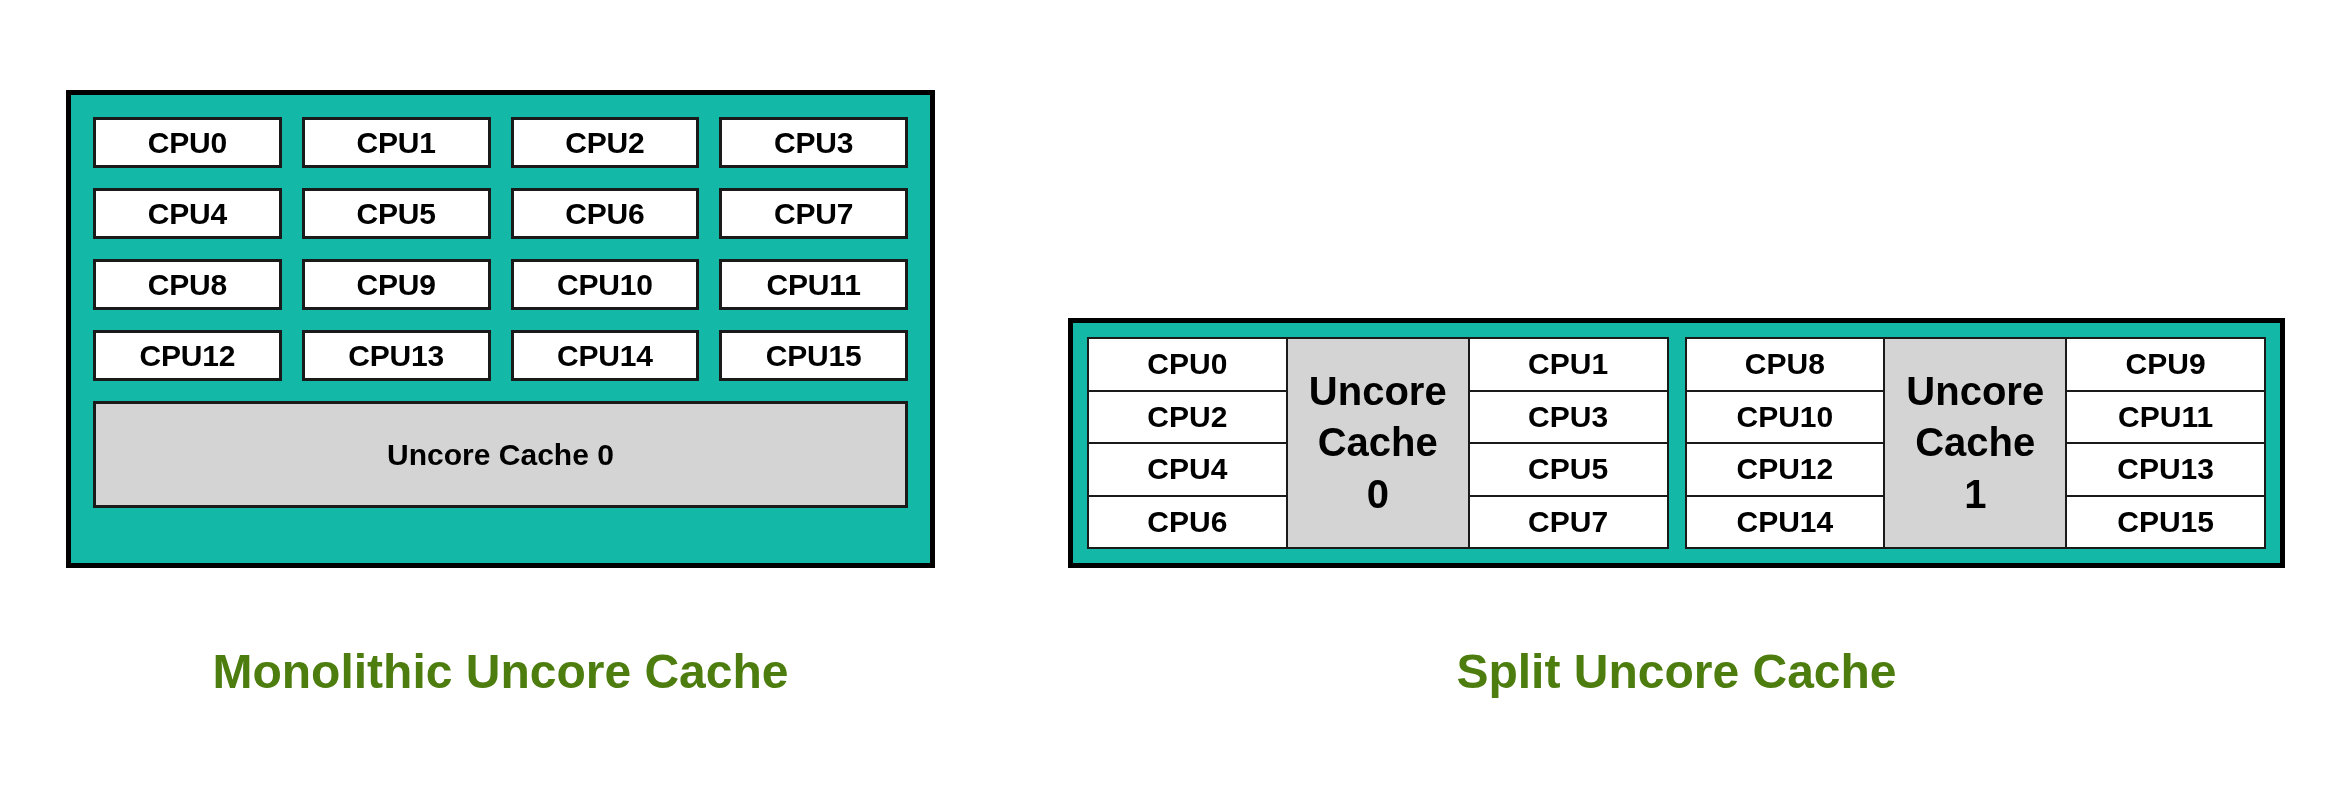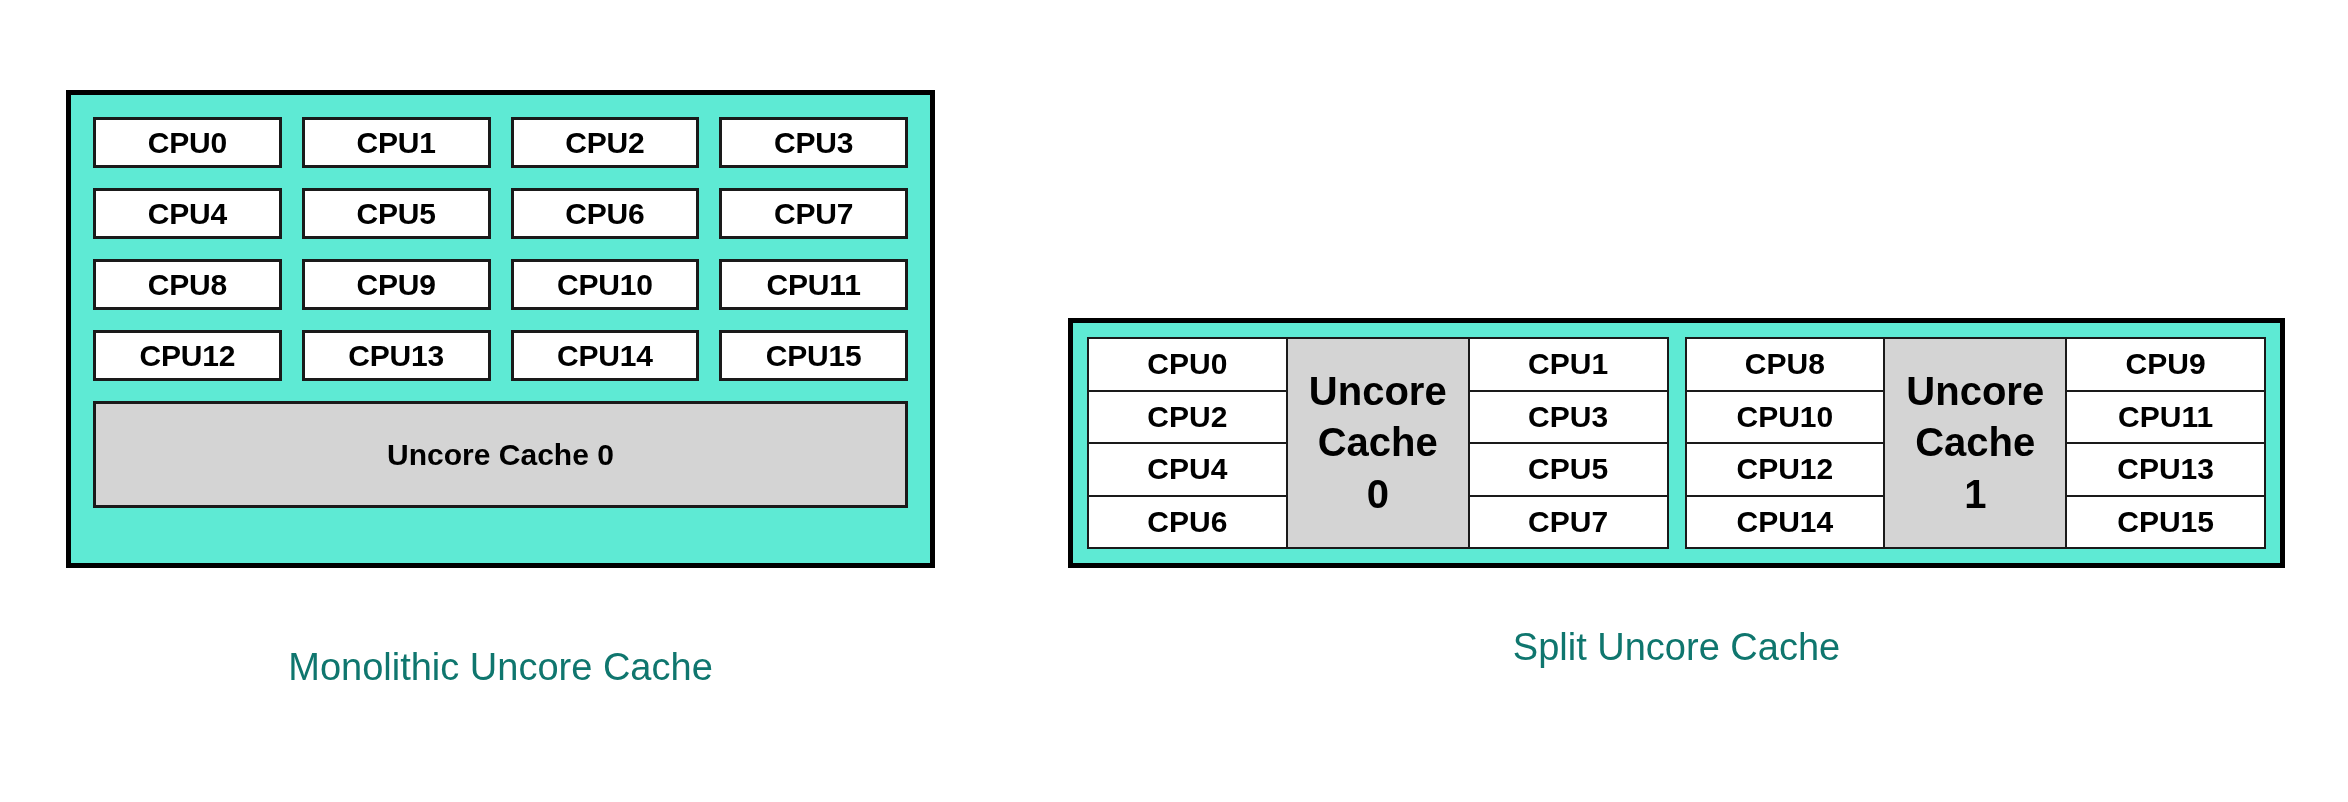--- a/index.html
+++ b/index.html
@@ -14,21 +14,21 @@
     overflow: hidden;
     font-family: "Liberation Sans", sans-serif;
     color: #000000;
   }
 
   
   .chip-frame {
     position: absolute;
     box-sizing: border-box;
     border: 5px solid #000000;
-    background: #5eead4;
+    background: #14b8a6;
   }
 
   
   #monolithic-frame {
     left: 66px;
     top: 90px;
     width: 869px;
     height: 478px;
   }
   .mono-inner {
@@ -134,34 +134,34 @@
     text-align: center;
     white-space: pre-line;
     margin-left: -2px;
     margin-right: -2px;
   }
 
   
   .caption {
     position: absolute;
     text-align: center;
-    font-size: 38px;
-    font-weight: 400;
-    line-height: 1;
-    white-space: nowrap;
-    color: #0f766e;
+    font-size: 48px;
+    font-weight: 700;
+    line-height: 1;
+    white-space: nowrap;
+    color: #4d7c0f;
   }
   #caption-monolithic {
     left: 66px;
     top: 648px;
     width: 869px;
   }
   #caption-split {
     left: 1068px;
-    top: 628px;
+    top: 648px;
     width: 1217px;
   }
 </style>
 </head>
 <body>
 
 <div class="chip-frame" id="monolithic-frame">
   <div class="mono-inner">
 
     <div class="cpu-grid">

